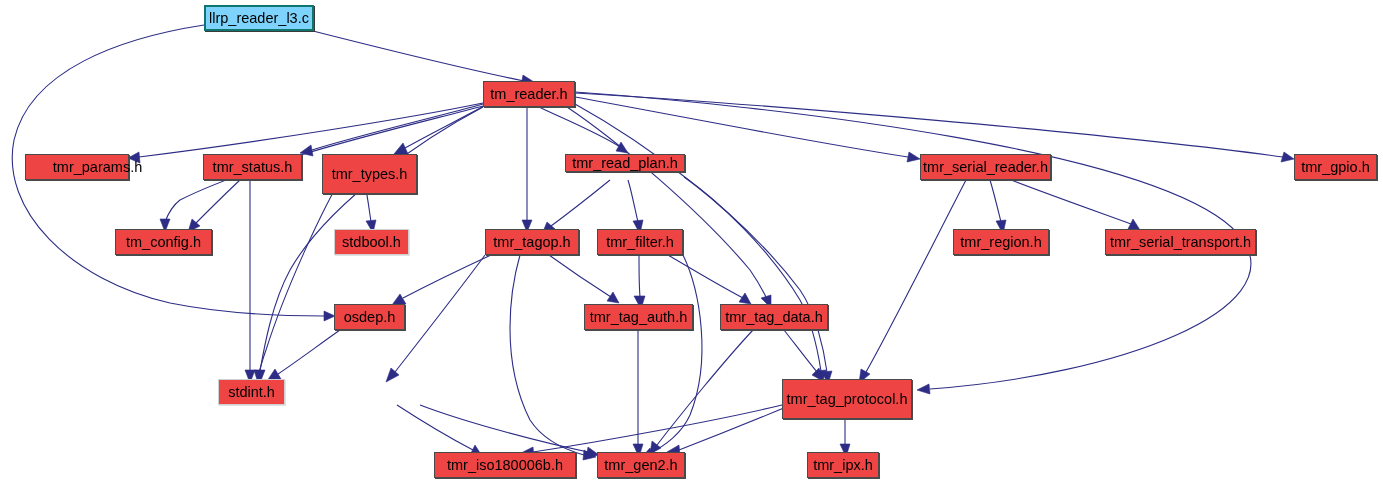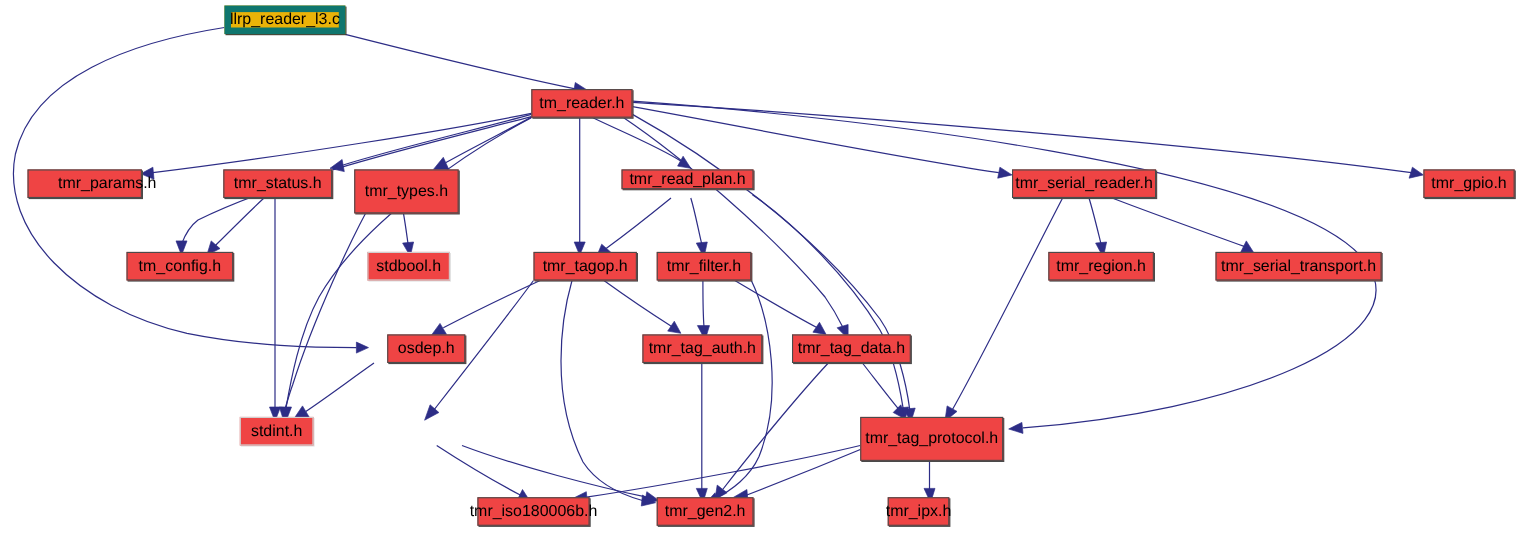--- a/index.html
+++ b/index.html
@@ -40,22 +40,22 @@
     justify-content: center;
     background: #ef4444;
     border: 1px solid #4a4a4a;
     box-shadow: 1px 1px 0 0 #4a4a4a;
     font-size: 14.5px;
     color: #000000;
     white-space: nowrap;
     line-height: 1;
   }
   .node-box.root {
-    background: #eab308;
-    border: 6px solid #0f766e;
+    background: #7dd3fc;
+    border: 2px solid #0f766e;
     box-shadow: 1px 1px 0 0 #3a3a3a;
   }
   .node-box.system {
     border: 1px solid #d0d0d0;
     box-shadow: 1px 1px 0 0 #e2e2e2;
   }
   .node-label {
     pointer-events: none;
   }
 </style>
@@ -238,46 +238,46 @@
   </div>
 
   <div class="node-box" style="left:953px;top:229px;width:96px;height:26px;">
     <span class="node-label">tmr_region.h</span>
   </div>
 
   <div class="node-box" style="left:1071px;top:229px;width:151px;height:26px;margin-left:34px;">
     <span class="node-label">tmr_serial_transport.h</span>
   </div>
 
-  <div class="node-box" style="left:334px;top:304px;width:71px;height:26px;margin-left:18px;">
+  <div class="node-box" style="left:334px;top:304px;width:71px;height:26px;">
     <span class="node-label">osdep.h</span>
   </div>
 
   <div class="node-box" style="left:584px;top:304px;width:109px;height:26px;">
     <span class="node-label">tmr_tag_auth.h</span>
   </div>
 
   <div class="node-box" style="left:720px;top:304px;width:108px;height:26px;">
     <span class="node-label">tmr_tag_data.h</span>
   </div>
 
   <div class="node-box system" style="left:218px;top:379px;width:67px;height:26px;">
     <span class="node-label">stdint.h</span>
   </div>
 
 
   <div class="node-box" style="left:782px;top:379px;width:130px;height:40px;">
     <span class="node-label">tmr_tag_protocol.h</span>
   </div>
 
-  <div class="node-box" style="left:434px;top:452px;width:102px;height:26px;text-align:center;">
+  <div class="node-box" style="left:434px;top:452px;width:142px;height:26px;text-align:center;">
     <span class="node-label">tmr_iso180006b.h</span>
   </div>
 
   <div class="node-box" style="left:597px;top:452px;width:88px;height:26px;">
     <span class="node-label">tmr_gen2.h</span>
   </div>
 
-  <div class="node-box" style="left:807px;top:452px;width:56px;height:26px;">
+  <div class="node-box" style="left:807px;top:452px;width:72px;height:26px;">
     <span class="node-label">tmr_ipx.h</span>
   </div>
 
 </div>
 
 </body></html>

